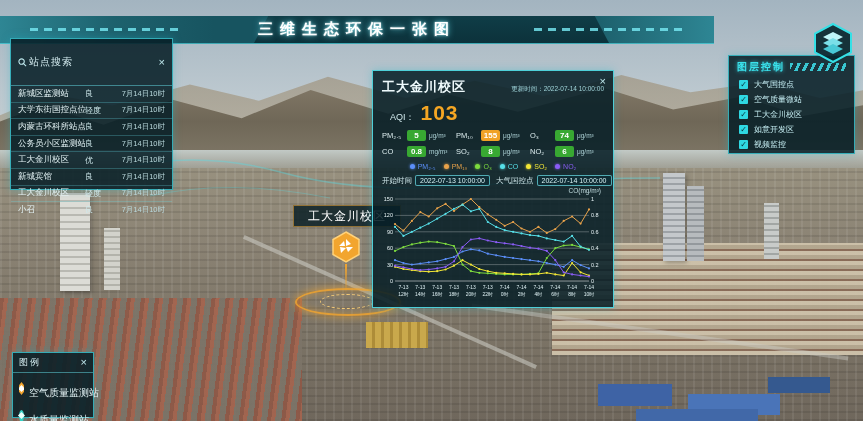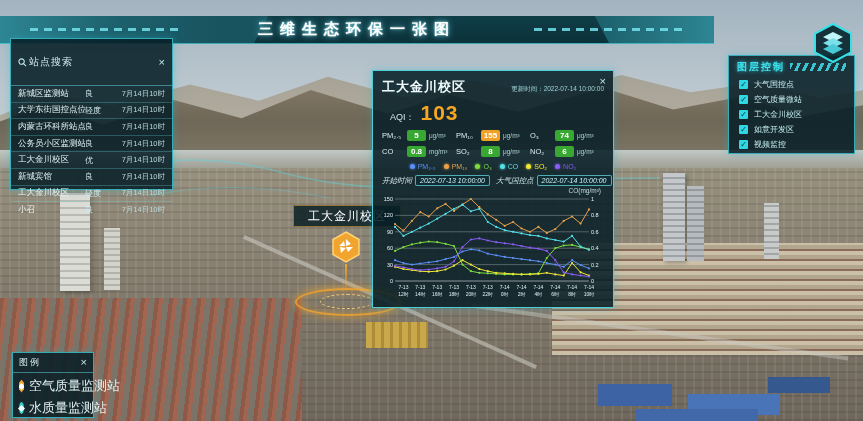--- a/index.html
+++ b/index.html
@@ -82,41 +82,41 @@
   .dp-aqi .val{font-size:21px;font-weight:bold;color:#f5a623;letter-spacing:1px;}
   .pol-grid{display:grid;grid-template-columns:1fr 1fr 1fr;row-gap:5px;padding:2px 9px 4px;}
   .pol-cell{display:flex;align-items:center;gap:3px;}
   .pol-name{font-size:7.5px;color:#dcecee;min-width:22px;}
   .pol-badge{min-width:15px;padding:0 2px;height:11px;line-height:11px;text-align:center;border-radius:2px;
     font-size:8px;font-weight:bold;color:#fff;}
   .pol-unit{font-size:6.5px;color:#a9cdd1;}
   .chip-row{display:flex;justify-content:center;gap:8px;padding:2px 4px 3px;}
   .chip{display:flex;align-items:center;gap:3px;font-size:7px;}
   .chip .dot{width:5px;height:5px;border-radius:50%;box-shadow:0 0 3px currentColor;}
-  .time-row{display:flex;gap:6px;padding:2px 9px 1px;align-items:center;font-style:italic;}
+  .time-row{display:flex;gap:6px;padding:2px 9px 1px;align-items:center;}
   .time-group{display:flex;align-items:center;gap:3px;}
   .time-lab{font-size:7.5px;color:#cfe7ea;white-space:nowrap;}
   .time-box{border:1px solid rgba(110,225,235,.7);border-radius:2px;padding:1px 4px;font-size:7px;color:#d8f2f5;background:rgba(10,45,55,.6);white-space:nowrap;cursor:text;}
   .unit-row{text-align:right;padding:0 12px;font-size:6.5px;color:#c2dde0;}
   .chart-wrap{padding:0 5px;}
   
   .layer-panel{left:728px;top:55px;width:125px;height:93px;padding-bottom:4px;}
   .lp-head{display:flex;align-items:center;gap:5px;padding:4px 8px 3px;}
   .lp-title{font-size:10px;font-weight:bold;color:#3ae2ec;letter-spacing:2px;text-shadow:0 0 4px rgba(60,220,235,.8);font-family:Liberation Mono, monospace;}
   .lp-hatch{flex:1;height:8px;background:repeating-linear-gradient(115deg,rgba(62,224,236,.85) 0 3px,rgba(62,224,236,0) 3px 7px);}
   .lp-item{display:flex;align-items:center;gap:6px;padding:2px 10px;cursor:pointer;}
   .lp-cb{width:9px;height:9px;background:#2fd8e2;border-radius:1px;color:#06303a;font-size:8px;line-height:9px;text-align:center;font-weight:bold;}
   .lp-lab{font-size:8px;color:#c6eef3;}
   .hex-btn{position:absolute;left:812px;top:22px;width:42px;height:42px;cursor:pointer;}
   
   .legend-panel{left:12px;top:352px;width:80px;height:64px;}
   .lg-head{display:flex;align-items:center;padding:3px 6px;border-bottom:1px solid rgba(100,220,230,.5);}
   .lg-title{flex:1;font-size:9px;color:#d5edf1;letter-spacing:2px;}
   .lg-item{display:flex;align-items:center;gap:5px;padding:4px 6px 0;}
-  .lg-lab{font-size:13px;color:#e2f2f4;white-space:nowrap;}
+  .lg-lab{font-size:10px;color:#e2f2f4;white-space:nowrap;margin-top:9px;}
   .icon-hex{width:13px;height:13px;background:#f2a52e;display:inline-flex;align-items:center;justify-content:center;
     clip-path:polygon(50% 0,100% 25%,100% 75%,50% 100%,0 75%,0 25%);}
   .icon-hex i{width:5px;height:5px;background:#fff;transform:rotate(45deg);}
   .icon-round{width:12px;height:12px;border-radius:50%;background:#35d0c5;display:inline-flex;align-items:center;justify-content:center;}
   .icon-round i{width:5px;height:5px;background:#eafffb;transform:rotate(45deg);}
   
   .marker-label{position:absolute;left:293px;top:205px;width:106px;height:20px;
     background:rgba(10,32,38,.85);border:1px solid rgba(240,170,60,.55);
     color:#fff;font-size:12px;letter-spacing:1px;display:flex;align-items:center;justify-content:center;cursor:pointer;}
   .marker-pin{position:absolute;left:331px;top:231px;width:30px;height:34px;cursor:pointer;}

